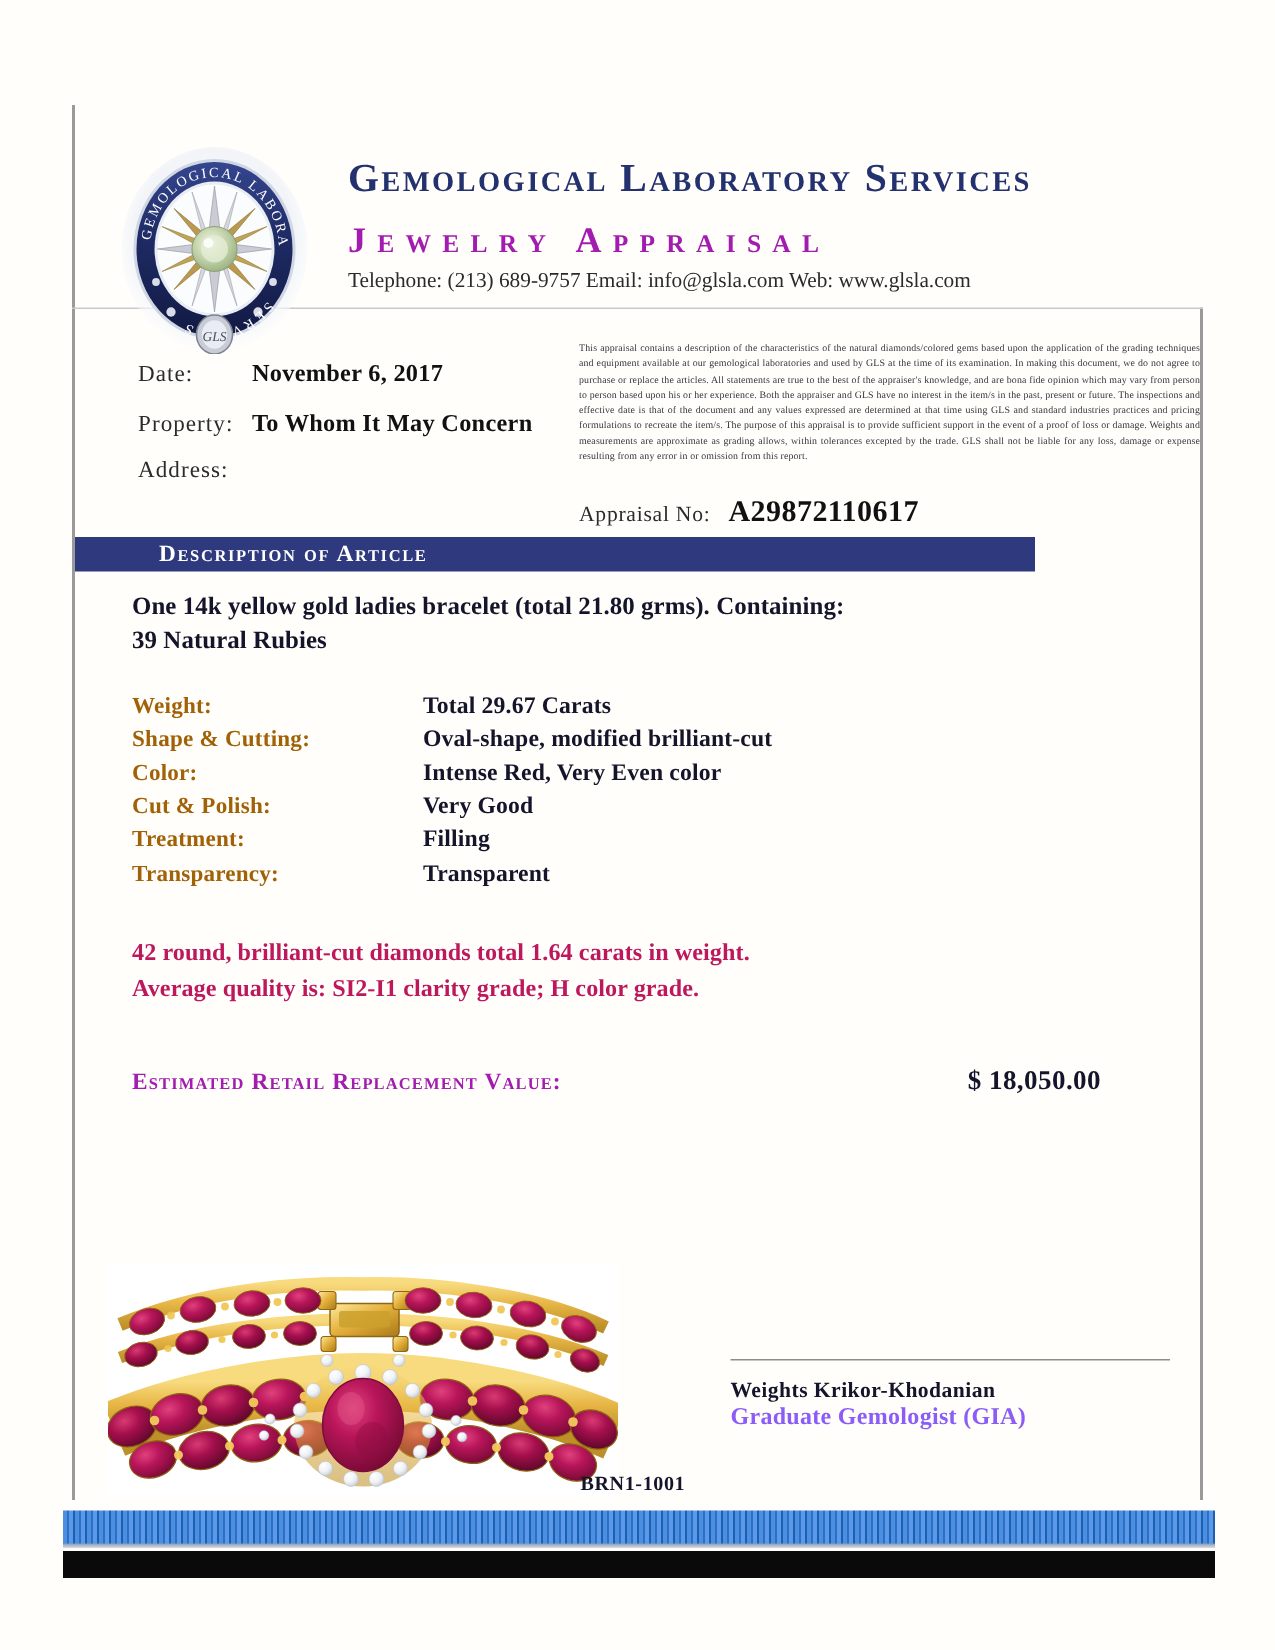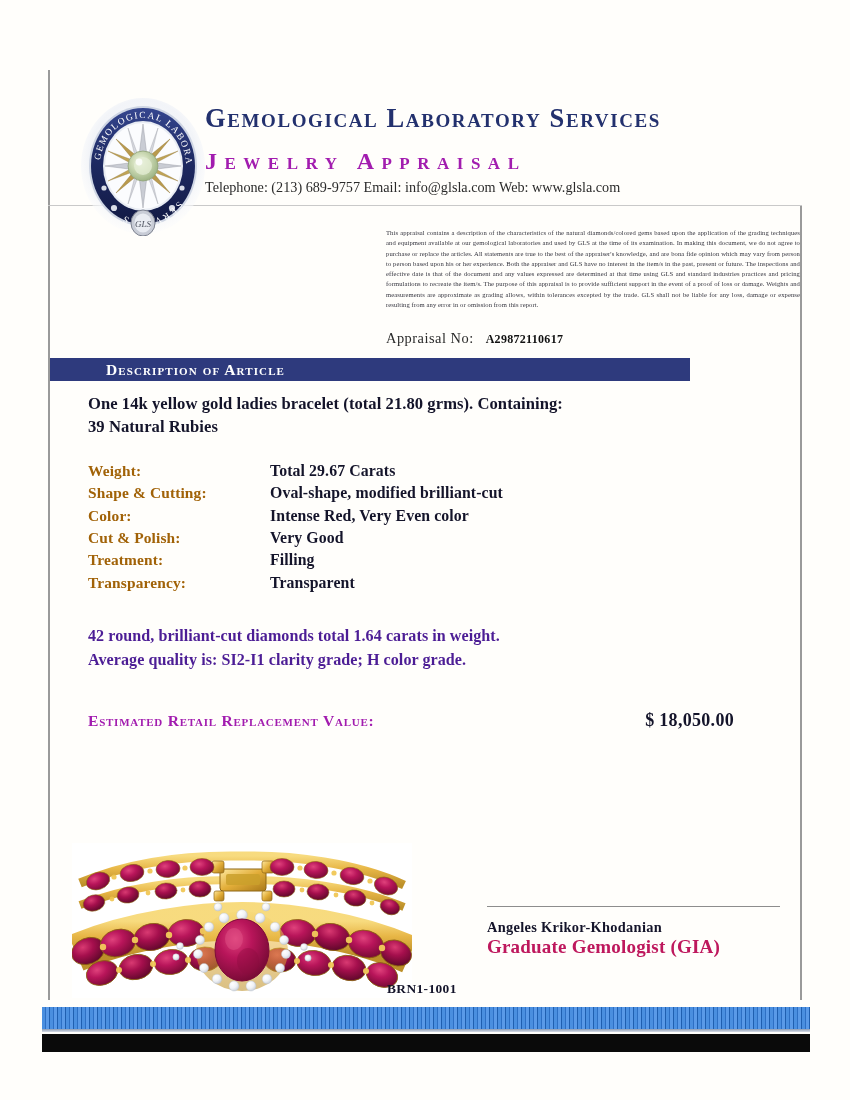--- a/index.html
+++ b/index.html
@@ -56,21 +56,21 @@
     width: 128px; height: 140px;
   }
   .logo-seal {
     position: absolute;
     left: 0; top: 0;
     width: 126px; height: 140px;
   }
 
   .company-block {
     position: absolute;
-    left: 145px; top: 16px;
+    left: 172px; top: 16px;
     width: 580px;
   }
   .company-name {
     font-family: "Liberation Serif", "DejaVu Serif", serif;
     font-size: 26.5px;
     color: #23316e;
     font-variant: small-caps;
     letter-spacing: 1.6px;
     font-weight: 600;
     white-space: nowrap;
@@ -140,21 +140,21 @@
     display: flex;
     align-items: baseline;
   }
   .appraisal-label {
     font-size: 14.4px;
     color: #2b2b2b;
     letter-spacing: 0.5px;
     margin-right: 12px;
   }
   .appraisal-value {
-    font-size: 12px;
+    font-size: 20px;
     font-weight: bold;
     color: #111;
     letter-spacing: 0.3px;
   }
 
   
   .section-bar {
     position: absolute;
     left: 50px; top: 358px;
     width: 640px; height: 23px;
@@ -197,29 +197,30 @@
     font-size: 15.4px;
     font-weight: bold;
     color: #a16207;
     letter-spacing: 0.15px;
   }
   .spec-value {
     font-size: 15.8px;
     font-weight: bold;
     color: #14142a;
     letter-spacing: 0.1px;
+    margin-left: 12px;
   }
 
   .diamond-block {
     margin-top: 30px;
   }
   .diamond-line {
     font-size: 16.1px;
     font-weight: bold;
-    color: #4c1d95;
+    color: #be185d;
     line-height: 1.47;
     letter-spacing: 0.05px;
   }
 
   .value-row {
     margin-top: 38px;
     display: flex;
     align-items: baseline;
     justify-content: space-between;
     width: 646px;
@@ -267,23 +268,23 @@
     position: absolute;
     left: 487px; top: 919px;
     font-size: 14.4px;
     font-weight: bold;
     color: #14142a;
     letter-spacing: 0.3px;
   }
   .sig-title {
     position: absolute;
     left: 487px; top: 936px;
-    font-size: 19px;
-    font-weight: bold;
-    color: #be185d;
+    font-size: 16px;
+    font-weight: bold;
+    color: #8b5cf6;
     letter-spacing: 0.2px;
   }
 
   
   .stripe-bar {
     position: absolute;
     left: 42px; top: 1007px;
     width: 768px; height: 24px;
     background:
       repeating-linear-gradient(
@@ -393,20 +394,34 @@
       </svg>
     </div>
 
     <div class="company-block">
       <div class="company-name">Gemological Laboratory Services</div>
       <div class="company-sub">Jewelry Appraisal</div>
       <div class="company-addr">Telephone: (213) 689-9757  Email: info@glsla.com  Web: www.glsla.com</div>
     </div>
   </div>
 
+  <div class="meta">
+    <div class="meta-row">
+      <span class="meta-label">Date:</span>
+      <span class="meta-value">November 6, 2017</span>
+    </div>
+    <div class="meta-row">
+      <span class="meta-label">Property:</span>
+      <span class="meta-value">To Whom It May Concern</span>
+    </div>
+    <div class="meta-row">
+      <span class="meta-label">Address:</span>
+      <span class="meta-value"></span>
+    </div>
+  </div>
 
   <div class="disclaimer">This appraisal contains a description of the characteristics of the natural diamonds/colored gems based upon the application of the grading techniques and equipment available at our gemological laboratories and used by GLS at the time of its examination. In making this document, we do not agree to purchase or replace the articles. All statements are true to the best of the appraiser's knowledge, and are bona fide opinion which may vary from person to person based upon his or her experience. Both the appraiser and GLS have no interest in the item/s in the past, present or future. The inspections and effective date is that of the document and any values expressed are determined at that time using GLS and standard industries practices and pricing formulations to recreate the item/s. The purpose of this appraisal is to provide sufficient support in the event of a proof of loss or damage. Weights and measurements are approximate as grading allows, within tolerances excepted by the trade. GLS shall not be liable for any loss, damage or expense resulting from any error in or omission from this report.</div>
 
   <div class="appraisal-row">
     <span class="appraisal-label">Appraisal No:</span>
     <span class="appraisal-value">A29872110617</span>
   </div>
 
   <div class="section-bar">
     <div class="section-bar-title">Description of Article</div>
@@ -609,20 +624,20 @@
           <circle cx="232" cy="104" r="3.4"></circle>
           <circle cx="236" cy="115" r="3.2"></circle>
         </g>
       </g>
     </svg>
   </div>
 
   <div class="item-code">BRN1-1001</div>
 
   <div class="sig-rule"></div>
-  <div class="sig-name">Angeles Krikor-Khodanian</div>
+  <div class="sig-name">Weights Krikor-Khodanian</div>
   <div class="sig-title">Graduate Gemologist (GIA)</div>
 
   <div class="stripe-bar"></div>
   <div class="stripe-bar-edge"></div>
   <div class="black-bar"></div>
 
 </div>
 
 </body></html>

